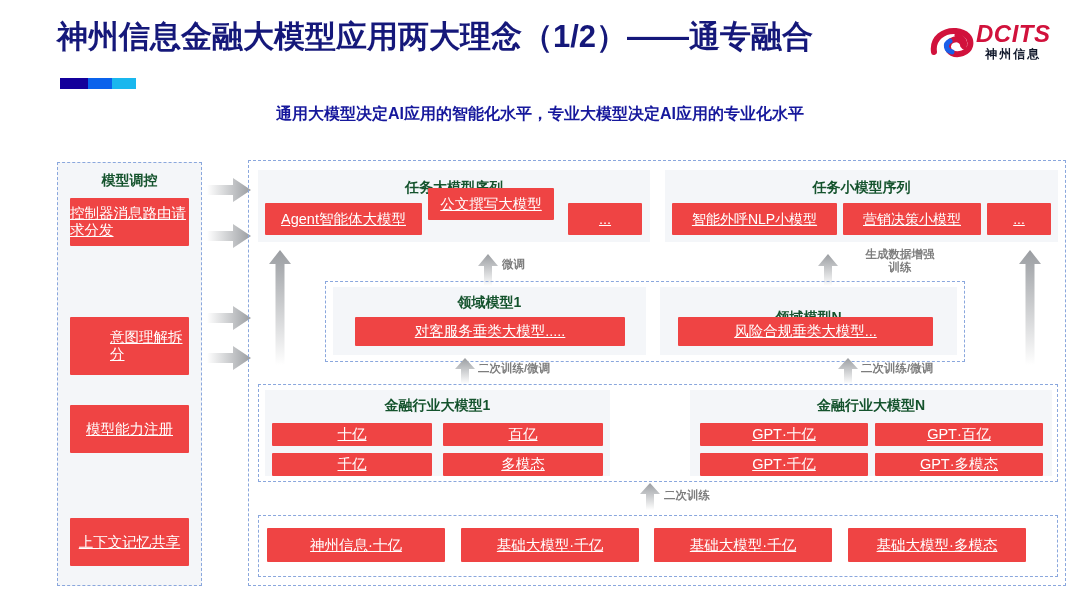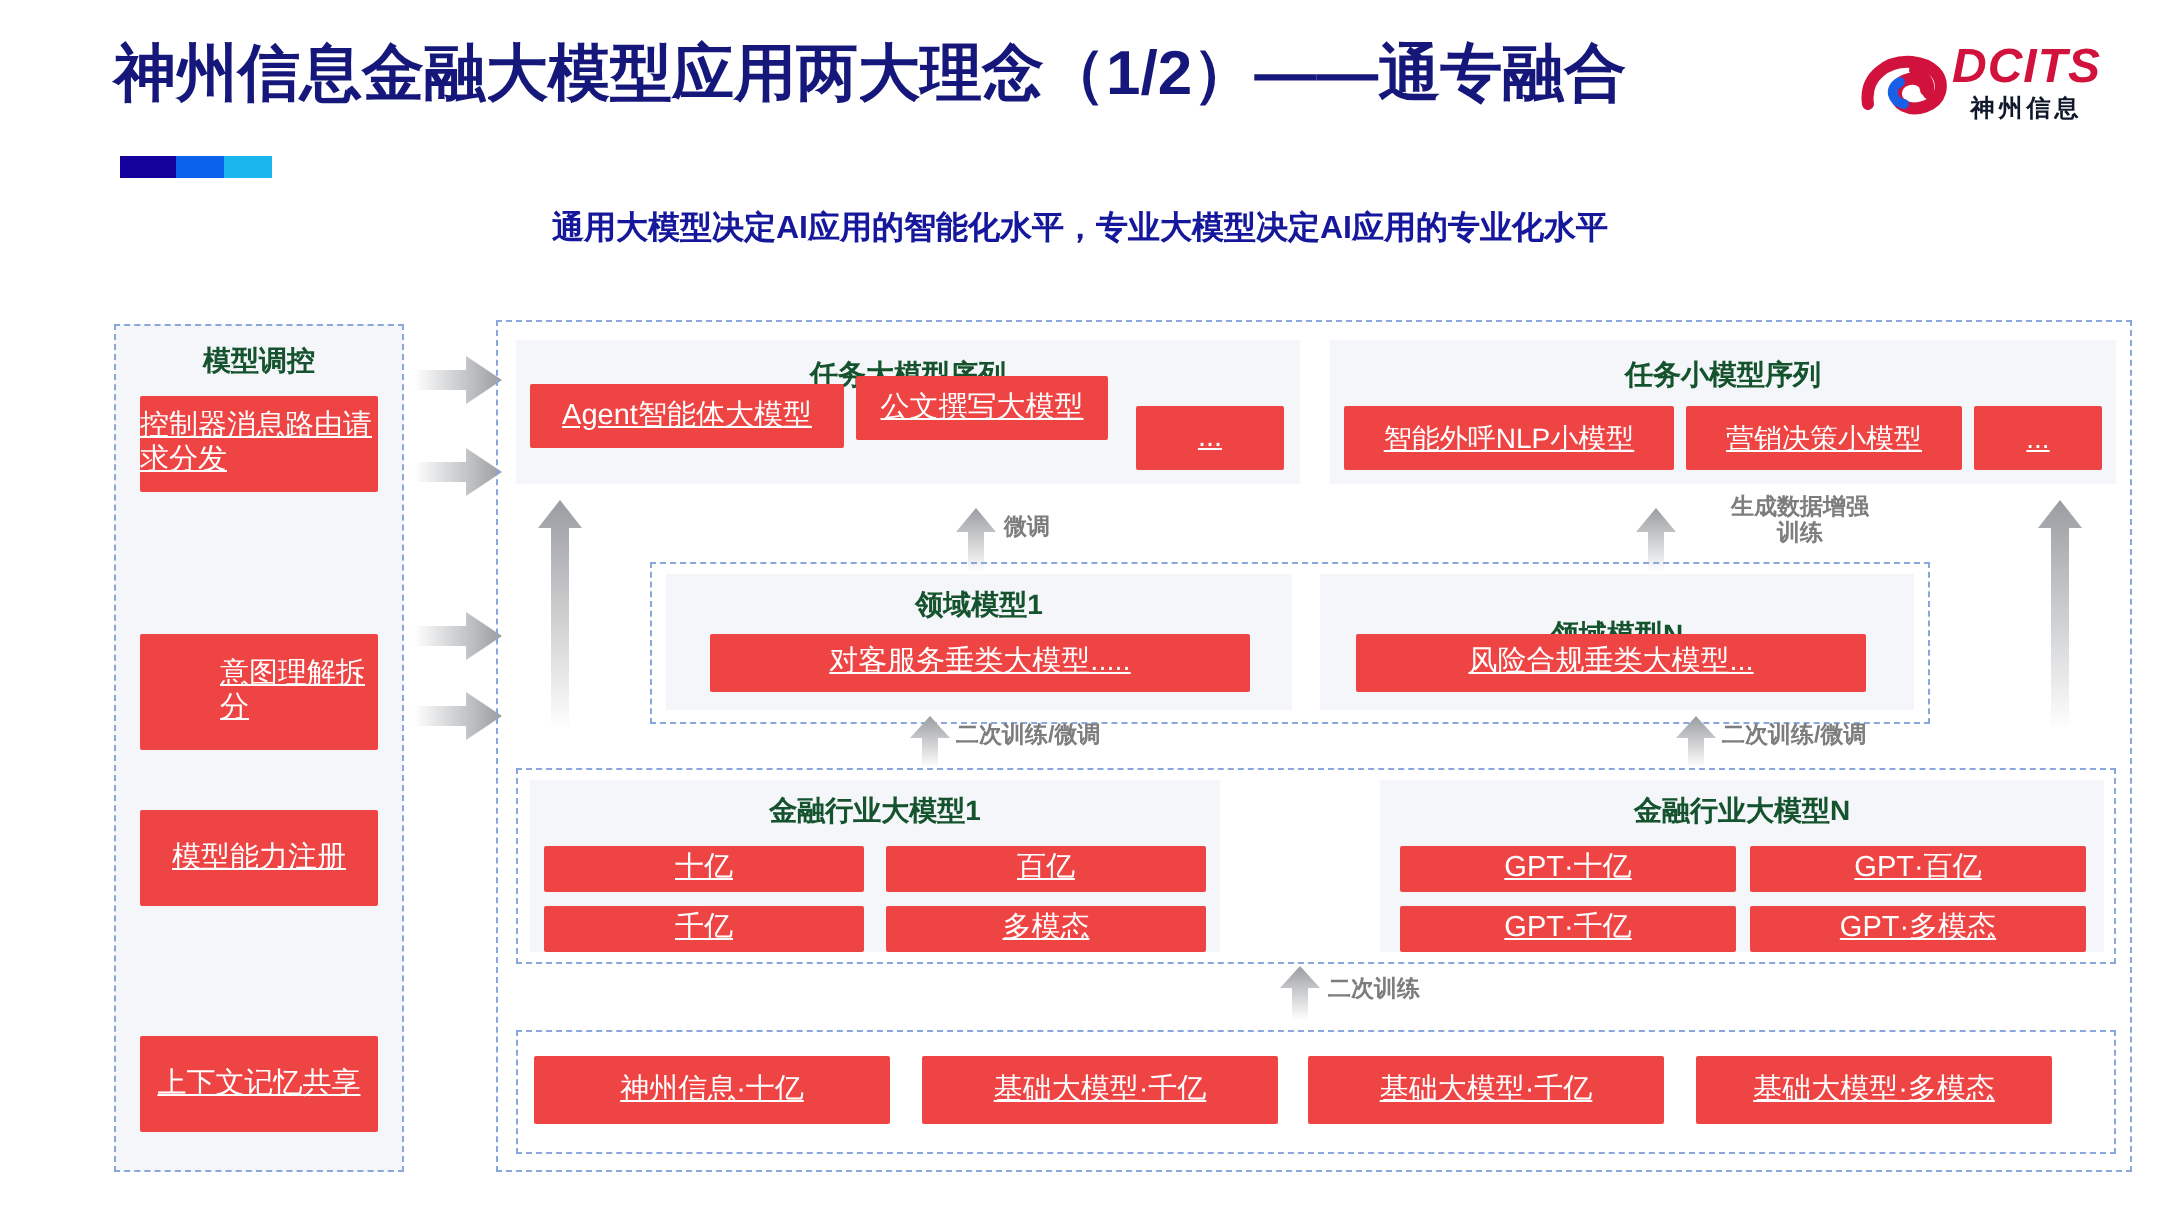--- a/index.html
+++ b/index.html
@@ -126,21 +126,21 @@
   <svg viewBox="0 0 44 26" width="44" height="26">
       <path d="M0 8 L26 8 L26 1 L44 13 L26 25 L26 18 L0 18 Z" fill="url(#hg1)"></path>
     </svg>
 </div>
 
 <div class="dashbox" style="left:248px;top:160px;width:818px;height:426px;"></div>
 
 <div class="panel" style="left:258px;top:170px;width:392px;height:72px;">
   <div class="grp-title" style="margin-top:9px;">任务大模型序列</div>
 </div>
-<div class="bluebox" style="position:absolute;left:265px;top:192px;width:157px;height:32px;">Agent智能体大模型</div>
+<div class="bluebox" style="position:absolute;left:265px;top:203px;width:157px;height:32px;">Agent智能体大模型</div>
 <div class="bluebox" style="position:absolute;left:428px;top:188px;width:126px;height:32px;">公文撰写大模型</div>
 <div class="bluebox" style="position:absolute;left:568px;top:203px;width:74px;height:32px;">...</div>
 
 <div class="panel" style="left:665px;top:170px;width:393px;height:72px;">
   <div class="grp-title" style="margin-top:9px;">任务小模型序列</div>
 </div>
 <div class="bluebox small" style="position:absolute;left:672px;top:203px;width:165px;height:32px;">智能外呼NLP小模型</div>
 <div class="bluebox small" style="position:absolute;left:843px;top:203px;width:138px;height:32px;">营销决策小模型</div>
 <div class="bluebox small" style="position:absolute;left:987px;top:203px;width:64px;height:32px;">...</div>
 

